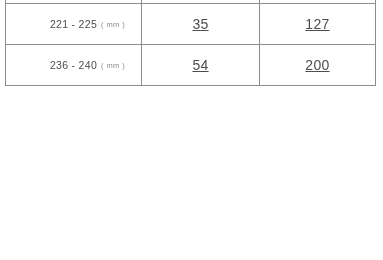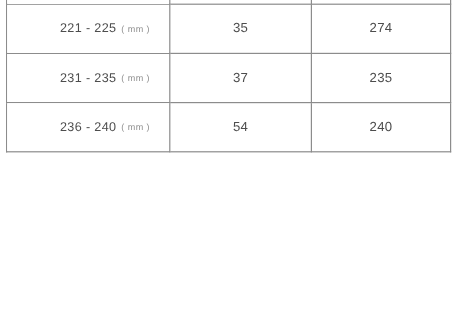--- a/index.html
+++ b/index.html
@@ -65,23 +65,24 @@
     left: 95px;
     top: 50%;
     transform: translateY(-50%);
     font-size: 7.5px;
     color: #8e8e8e;
     letter-spacing: 0.4px;
     white-space: nowrap;
   }
   .cell-num {
     text-align: center;
-    font-size: 11px;
+    font-size: 14px;
     letter-spacing: 0.3px;
     color: #4d4d4d;
+    text-decoration: underline;
   }
 </style>
 </head>
 <body>
 
 <div class="table-viewport">
   <table class="size-table">
     <colgroup>
       <col class="c-range">
       <col class="c-size">
@@ -94,38 +95,30 @@
         <td class="cell-num"></td>
         <td class="cell-num"></td>
       </tr>
 
       <tr>
         <td class="cell-range">
           <span class="range-value">221 - 225</span>
           <span class="range-unit">( mm )</span>
         </td>
         <td class="cell-num">35</td>
-        <td class="cell-num">274</td>
+        <td class="cell-num">127</td>
       </tr>
 
 
-      <tr>
-        <td class="cell-range">
-          <span class="range-value">231 - 235</span>
-          <span class="range-unit">( mm )</span>
-        </td>
-        <td class="cell-num">37</td>
-        <td class="cell-num">235</td>
-      </tr>
 
       <tr>
         <td class="cell-range">
           <span class="range-value">236 - 240</span>
           <span class="range-unit">( mm )</span>
         </td>
         <td class="cell-num">54</td>
-        <td class="cell-num">240</td>
+        <td class="cell-num">200</td>
       </tr>
 
 
     </tbody>
   </table>
 </div>
 
 </body></html>

